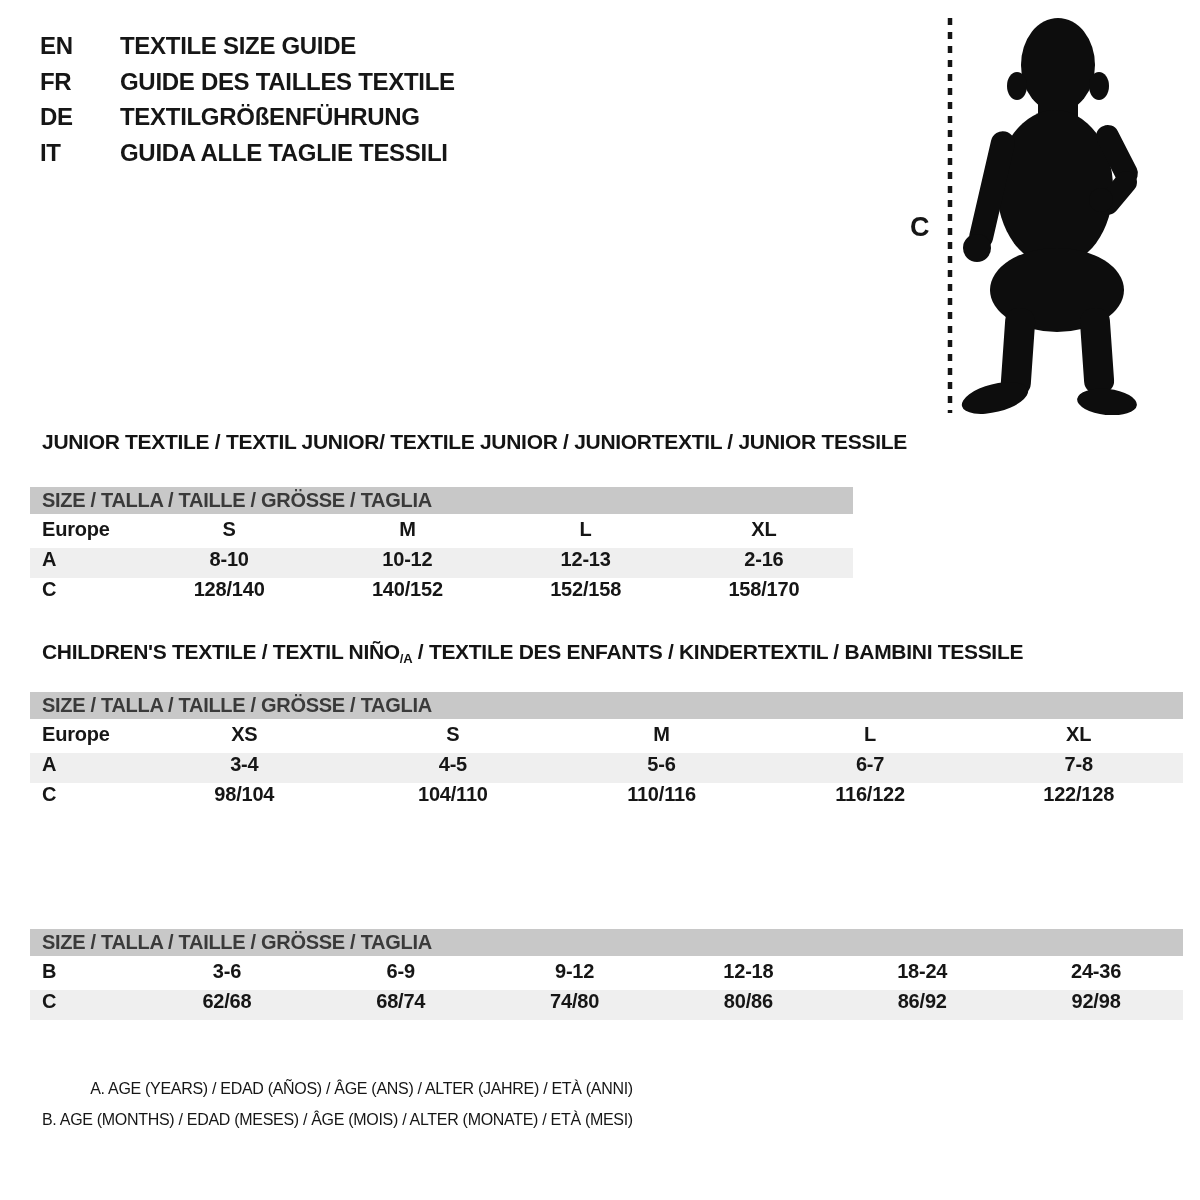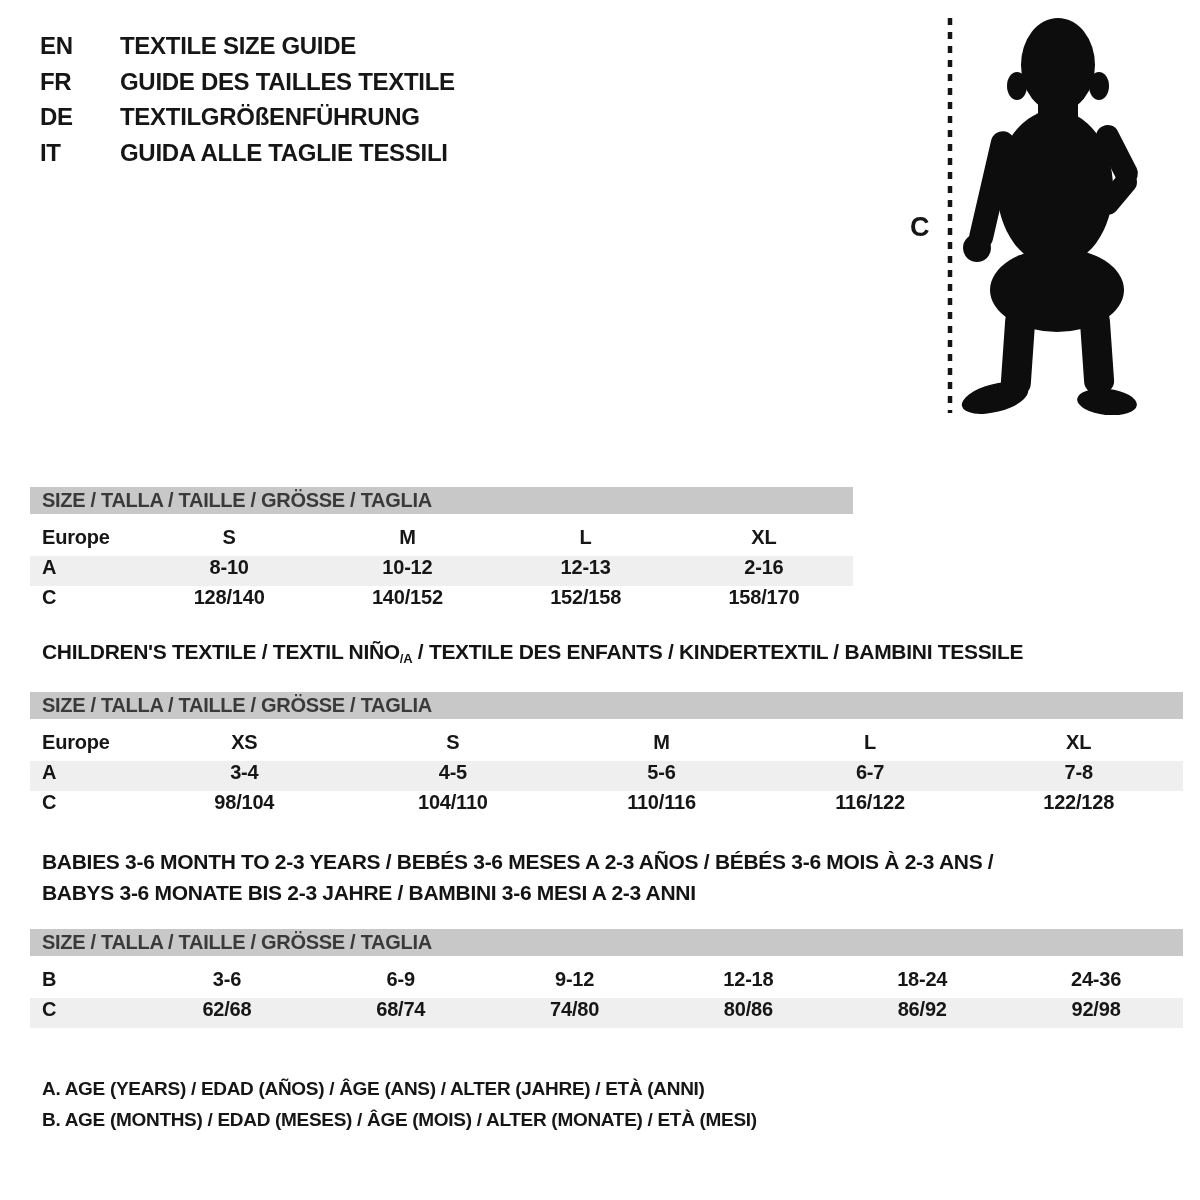--- a/index.html
+++ b/index.html
@@ -21,33 +21,33 @@
   
   .sec-title { position:absolute; left:42px; font-size:21px; font-weight:bold; letter-spacing:-0.3px; color:#141414; white-space:nowrap; }
   .sub { font-size:0.62em; vertical-align:-0.28em; }
   .title2 { line-height:31px; }
 
   
   .stable { position:absolute; left:30px; }
   .size-bar {
     height:27px; background:#c8c8c8; display:flex; align-items:center;
     padding-left:12px; font-size:20px; font-weight:bold; letter-spacing:-0.3px; color:#3a3a3a;
-    margin-bottom:12px;
+    margin-bottom:4px;
   }
   .trow { display:flex; height:30px; font-size:20px; font-weight:bold; letter-spacing:-0.2px; }
   .trow.alt { background:#efefef; }
   .rlabel { width:110px; padding-left:12px; }
   .cell { flex:1; text-align:center; }
 
   .w-junior { width:823px; }
   .w-wide { width:1153px; }
 
   
   .legend { position:absolute; left:42px; top:1073px; }
-  .legend-line { line-height:31px; font-size:19px; font-weight:bold; letter-spacing:-0.3px; white-space:nowrap; }
+  .legend-line { line-height:31px; font-size:16px; font-weight:normal; letter-spacing:-0.3px; white-space:nowrap;text-align:right; }
 </style>
 </head>
 <body>
 
 <div class="page">
 
   <div class="lang-list">
     <div class="lang-row">
       <span class="lang-code">EN</span>
       <span class="lang-label">TEXTILE SIZE GUIDE</span>
@@ -83,20 +83,21 @@
         <circle cx="201" cy="190" r="12"></circle>
         <rect x="103" y="298" width="30" height="88" rx="13" transform="rotate(4 118 342)"></rect>
         <rect x="182" y="298" width="30" height="86" rx="13" transform="rotate(-4 197 341)"></rect>
         <ellipse cx="95" cy="388" rx="34" ry="14" transform="rotate(-14 95 388)"></ellipse>
         <ellipse cx="207" cy="392" rx="30" ry="13" transform="rotate(6 207 392)"></ellipse>
       </g>
     </svg>
     <div class="measure-c">C</div>
   </div>
 
+  <div class="sec-title" style="top:430px;">JUNIOR TEXTILE / TEXTIL JUNIOR/ TEXTILE JUNIOR / JUNIORTEXTIL / JUNIOR TESSILE</div>
 
   <div class="stable w-junior" style="top:487px;">
     <div class="size-bar">SIZE / TALLA / TAILLE / GRÖSSE / TAGLIA</div>
     <div class="trow">
       <div class="rlabel">Europe</div>
       <div class="cell">S</div>
       <div class="cell">M</div>
       <div class="cell">L</div>
       <div class="cell">XL</div>
     </div>
@@ -139,24 +140,20 @@
     <div class="trow">
       <div class="rlabel">C</div>
       <div class="cell">98/104</div>
       <div class="cell">104/110</div>
       <div class="cell">110/116</div>
       <div class="cell">116/122</div>
       <div class="cell">122/128</div>
     </div>
   </div>
 
-  <div class="sec-title title2" style="top:846px;">
-    <div>BABIES 3-6 MONTH TO 2-3 YEARS / BEBÉS 3-6 MESES A 2-3 AÑOS / BÉBÉS 3-6 MOIS À 2-3 ANS /</div>
-    <div>BABYS 3-6 MONATE BIS 2-3 JAHRE / BAMBINI 3-6 MESI A 2-3 ANNI</div>
-  </div>
 
   <div class="stable w-wide" style="top:929px;">
     <div class="size-bar">SIZE / TALLA / TAILLE / GRÖSSE / TAGLIA</div>
     <div class="trow">
       <div class="rlabel">B</div>
       <div class="cell">3-6</div>
       <div class="cell">6-9</div>
       <div class="cell">9-12</div>
       <div class="cell">12-18</div>
       <div class="cell">18-24</div>

